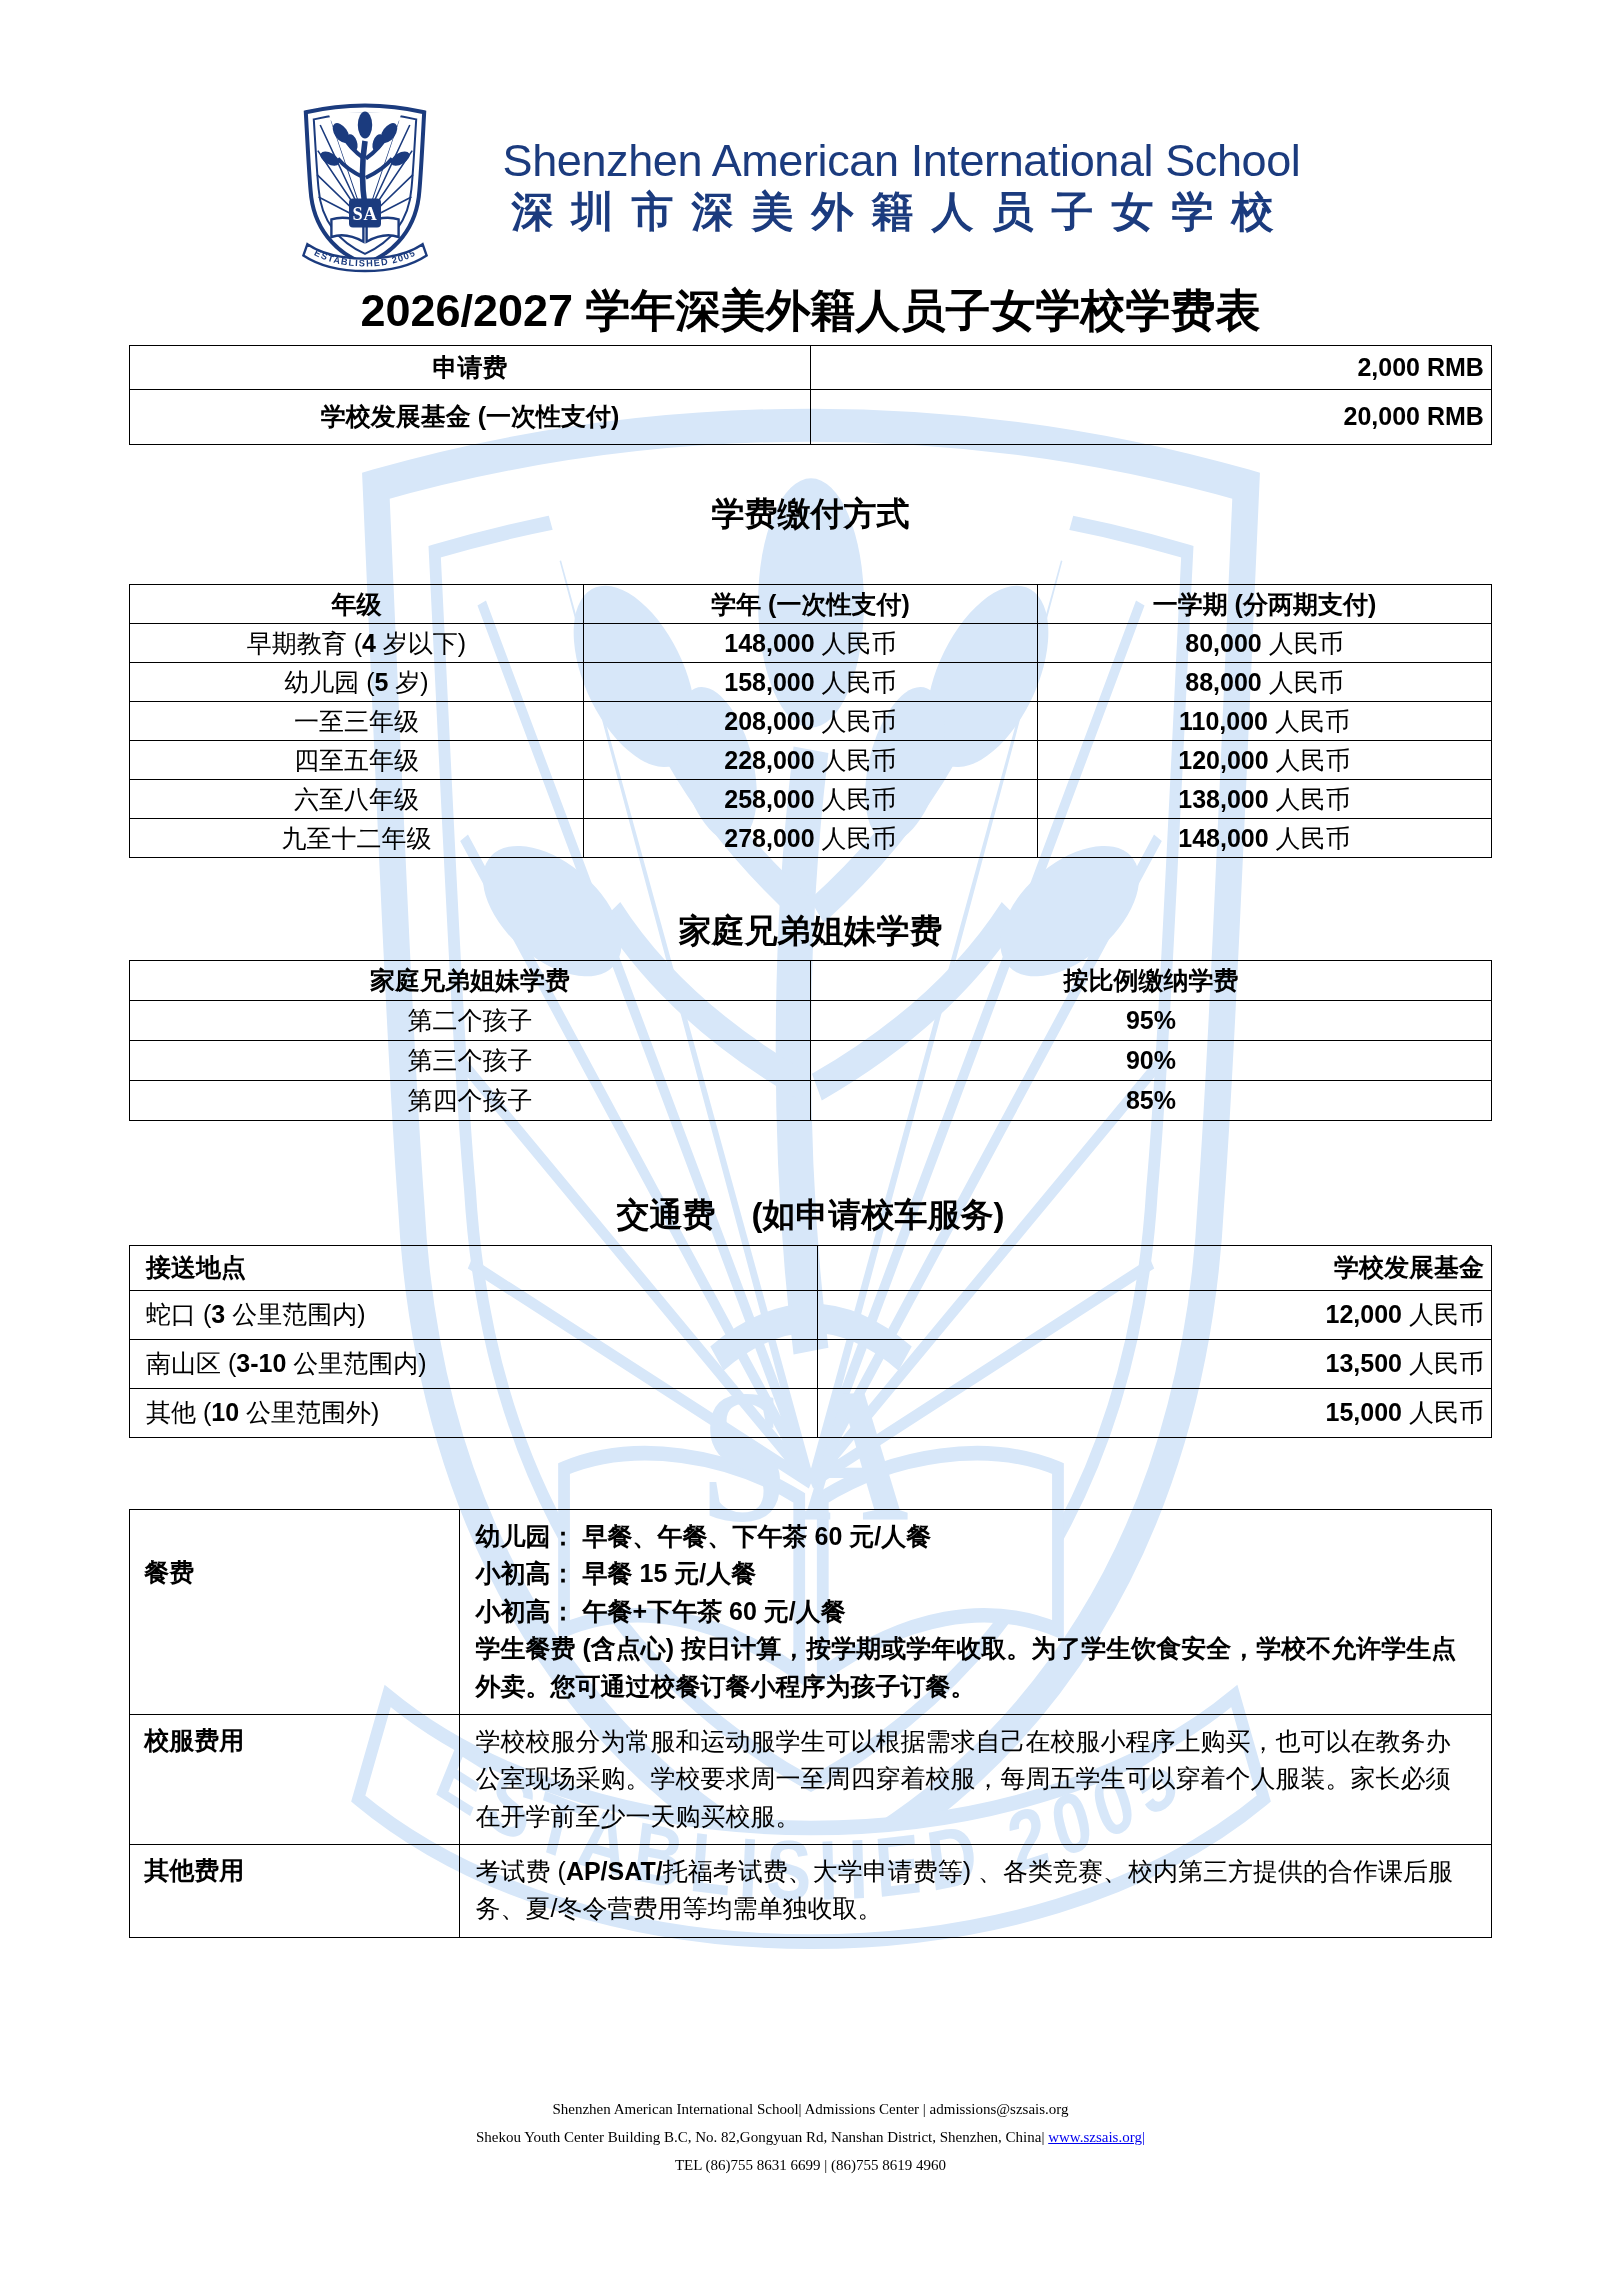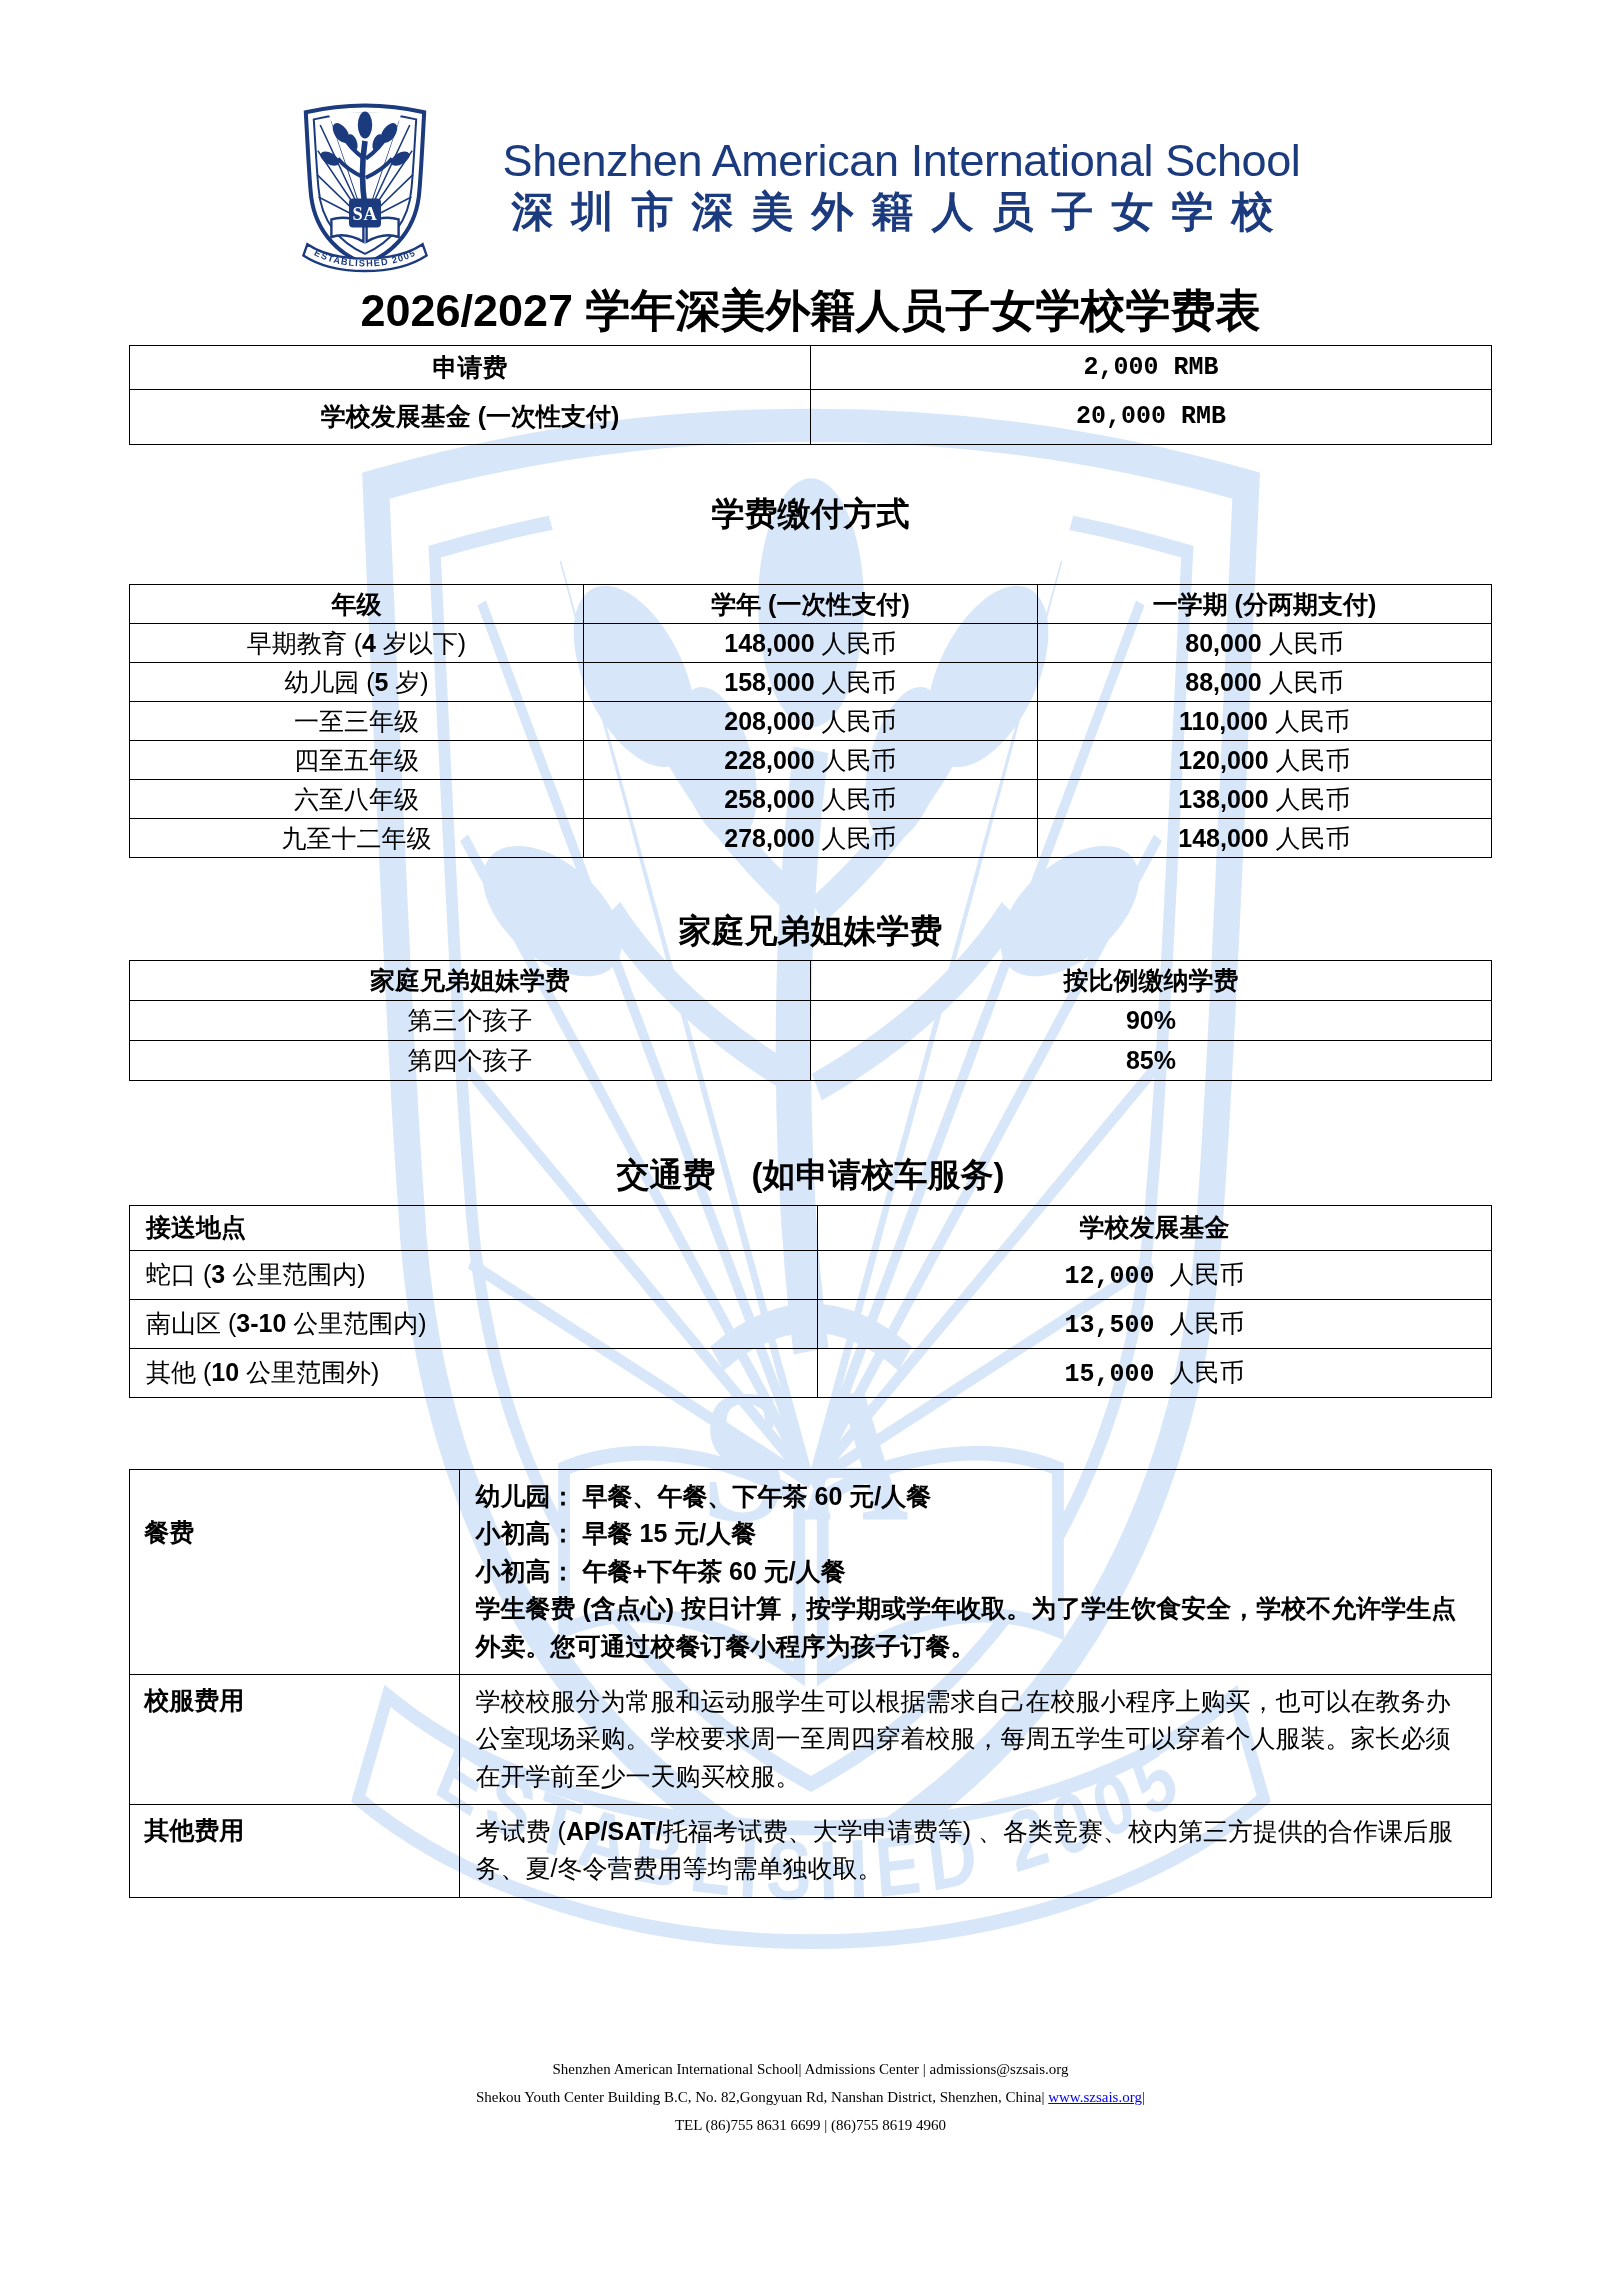--- a/index.html
+++ b/index.html
@@ -49,21 +49,21 @@
   .page-title{
     margin-top:12.5px;
     text-align:center;
     font-size:45px;font-weight:bold;
     line-height:1.06;
   }
   
   table{width:100%;border-collapse:collapse;table-layout:fixed;background:transparent;}
   td,th{border:1.8px solid #000;font-size:25px;font-weight:normal;vertical-align:middle;padding:0 7.1px;}
   th{font-weight:bold;}
-  .ctr{text-align:center;font-family:Liberation Mono, monospace;}
+  .ctr{text-align:right;}
   .lft{text-align:left;padding-left:16px;}
   
   .app-table{margin-top:10.7px;}
   .app-table .r1 td{height:44px;}
   .app-table .r2 td{height:55px;}
   .app-table .flabel{font-weight:bold;text-align:center;}
   
   .sec{
     text-align:center;font-size:33px;font-weight:bold;
     margin:0;line-height:1.25;
@@ -231,20 +231,24 @@
     </table>
 
   <h2 class="sec sec-sib">家庭兄弟姐妹学费</h2>
   <table class="sib-table">
     <tbody>
         <tr>
       <th style="width:50%">家庭兄弟姐妹学费</th>
       <th>按比例缴纳学费</th>
     </tr>
     <tr>
+      <td>第二个孩子</td>
+      <td><b>95%</b></td>
+    </tr>
+    <tr>
       <td>第三个孩子</td>
       <td><b>90%</b></td>
     </tr>
     <tr>
       <td>第四个孩子</td>
       <td><b>85%</b></td>
     </tr>
   </tbody>
     </table>
 

